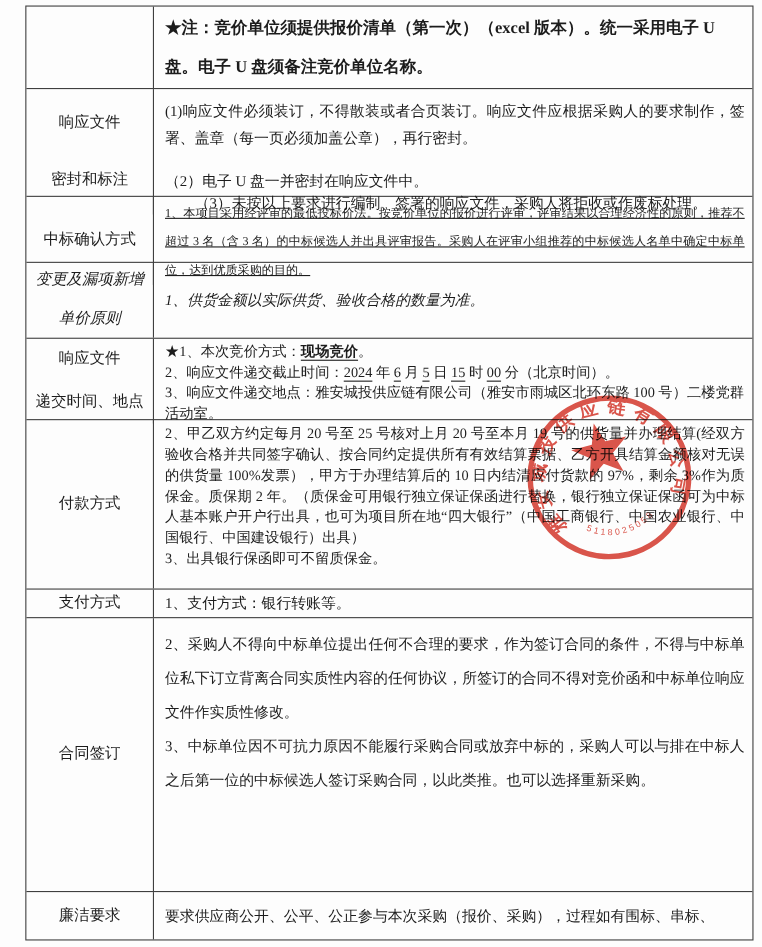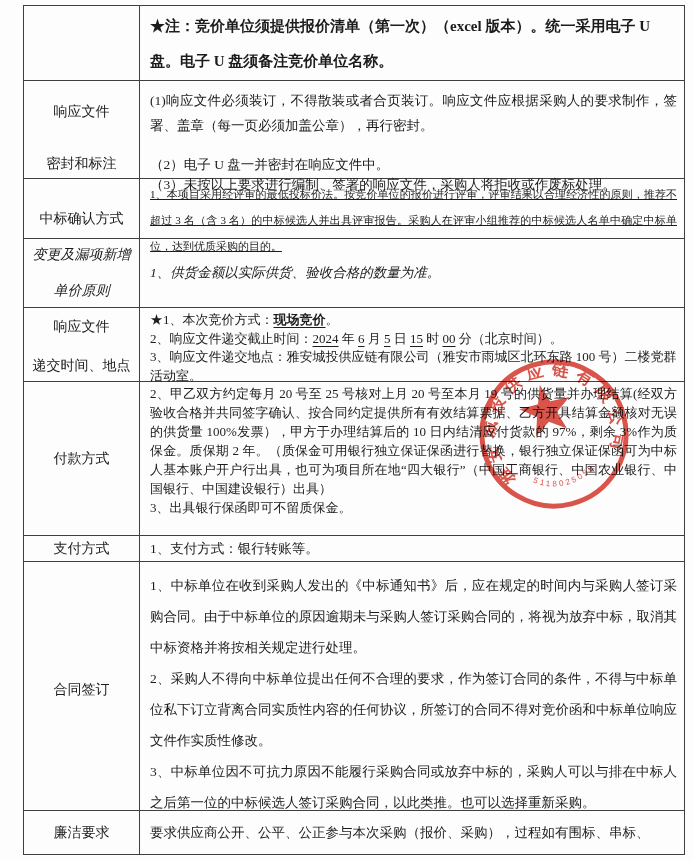--- a/index.html
+++ b/index.html
@@ -13,21 +13,21 @@
   .label { border-right:1px solid var(--border); display:flex; flex-direction:column; justify-content:space-evenly; align-items:center; text-align:center; font-size:14px; line-height:18px; padding:2px;gap:13px; }
   .content { padding:0 7px 0 10px; text-align:justify; }
   .content p { margin:0; }
 
   .r1 { height:75px; }
   .r1 .content { font-weight:bold; font-size:15px; line-height:35px; padding-top:3px; text-align:left; }
   .r2 { height:98px; }
   .r2 .content { padding-top:7px; font-size:13.5px; }
   .r2 .p1 { line-height:25px; margin-bottom:16px; }
   .r2 .p2 { line-height:21px; }
-  .r2 .p3 { line-height:20px; }
+  .r2 .p3 { line-height:20px;margin-left:27px; }
   .r3 { height:60px; }
   .r3 .content { padding-top:2px; font-size:11px; line-height:26px;text-decoration:underline; }
   .r4 { height:69px;font-style:italic; }
   .r4 .content { display:flex; align-items:center; font-size:13.5px; }
   .r5 { height:74px; }
   .r5 .content { padding-top:3px; font-size:13px; line-height:18.5px; text-align:left; }
   .r6 { height:154px; }
   .r6 .content { padding-top:2px; font-size:13px; line-height:19px; }
   .r7 { height:26px; }
   .r7 .content { display:flex; align-items:center; font-size:13.5px; }
@@ -113,21 +113,20 @@
     <div class="row r7">
       <div class="cell label">支付方式</div>
       <div class="cell content">
         <p>1、支付方式：银行转账等。</p>
       </div>
     </div>
 
     <div class="row r8">
       <div class="cell label">合同签订</div>
       <div class="cell content">
-        <p>1、中标单位在收到采购人发出的《中标通知书》后，应在规定的时间内与采购人签订采购合同。由于中标单位的原因逾期未与采购人签订采购合同的，将视为放弃中标，取消其中标资格并将按相关规定进行处理。</p>
         <p>2、采购人不得向中标单位提出任何不合理的要求，作为签订合同的条件，不得与中标单位私下订立背离合同实质性内容的任何协议，所签订的合同不得对竞价函和中标单位响应文件作实质性修改。</p>
         <p>3、中标单位因不可抗力原因不能履行采购合同或放弃中标的，采购人可以与排在中标人之后第一位的中标候选人签订采购合同，以此类推。也可以选择重新采购。</p>
       </div>
     </div>
 
     <div class="row r9">
       <div class="cell label">廉洁要求</div>
       <div class="cell content">
         <p>要求供应商公开、公平、公正参与本次采购（报价、采购），过程如有围标、串标、</p>
       </div>

